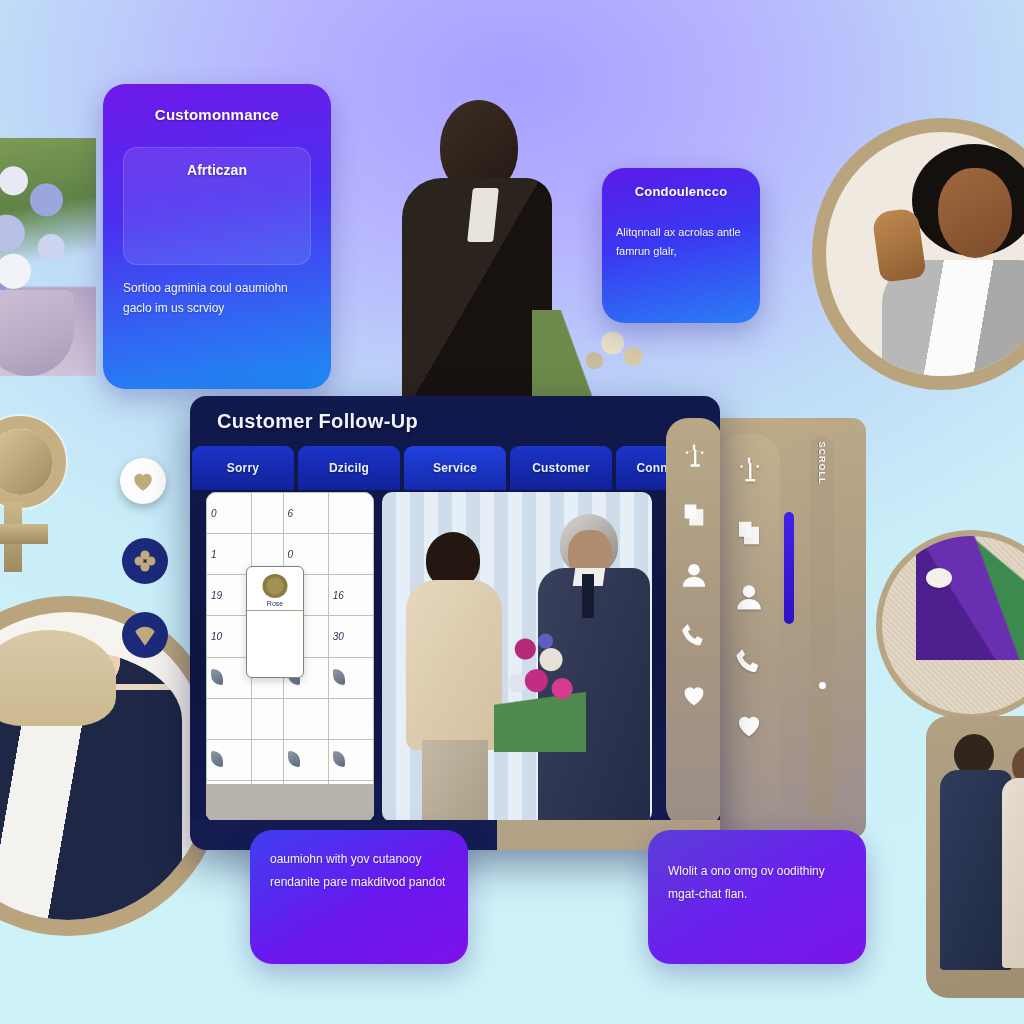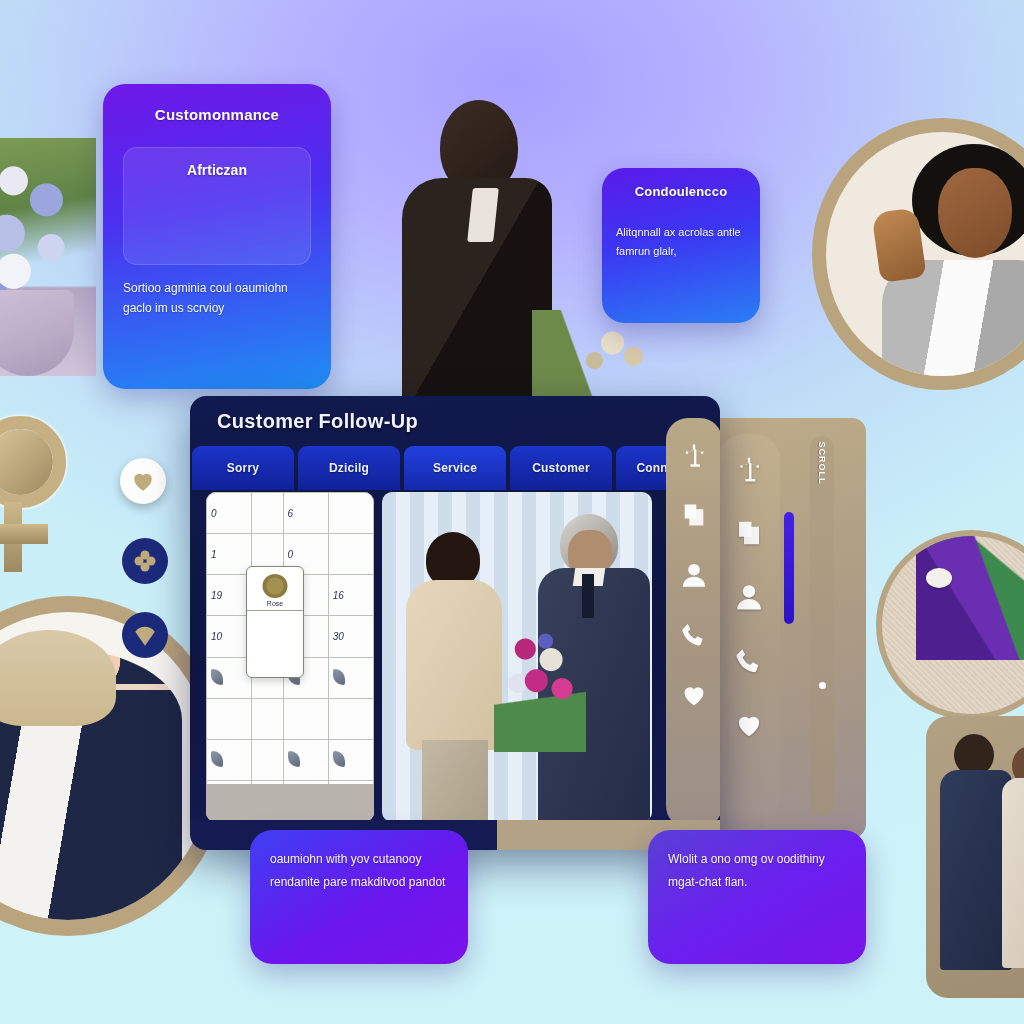--- a/index.html
+++ b/index.html
@@ -154,21 +154,21 @@
     background:linear-gradient(168deg,#5b1ae9 0%, #3b37f2 45%, #2a7ef4 100%); }
   #card-condolence .ftitle{ font-size:13px; }
   #card-condolence .fbody{ font-size:11px; line-height:1.75; }
 
   #card-bl{ left:250px; top:830px; width:218px; height:134px; padding:18px 20px;
     background:linear-gradient(150deg,#3f3ff2 0%, #6a17ee 55%, #7b12ea 100%); }
   #card-bl .fbody{ font-size:12px; line-height:1.9; }
 
   #card-br{ left:648px; top:830px; width:218px; height:134px; padding:18px 20px;
     background:linear-gradient(150deg,#5a3fd6 0%, #6a20ee 50%, #7a14ea 100%); }
-  #card-br .fbody{ font-size:12px; line-height:1.9; }
+  #card-br .fbody{ font-size:12px; line-height:1.9;margin-top:12px; }
 
   
   .badge{ position:absolute; width:46px; height:46px; border-radius:50%;
     display:flex; align-items:center; justify-content:center; }
   #badge-heart{ left:120px; top:458px; background:#fdfdfd; box-shadow:0 4px 10px rgba(0,0,0,.25); }
   #badge-flower{ left:122px; top:538px; background:#1b2a7a; }
   #badge-fan{ left:122px; top:612px; background:#1b2a7a; }
   .badge svg{ width:26px; height:26px; fill:#c0ab7d; }
 
   

